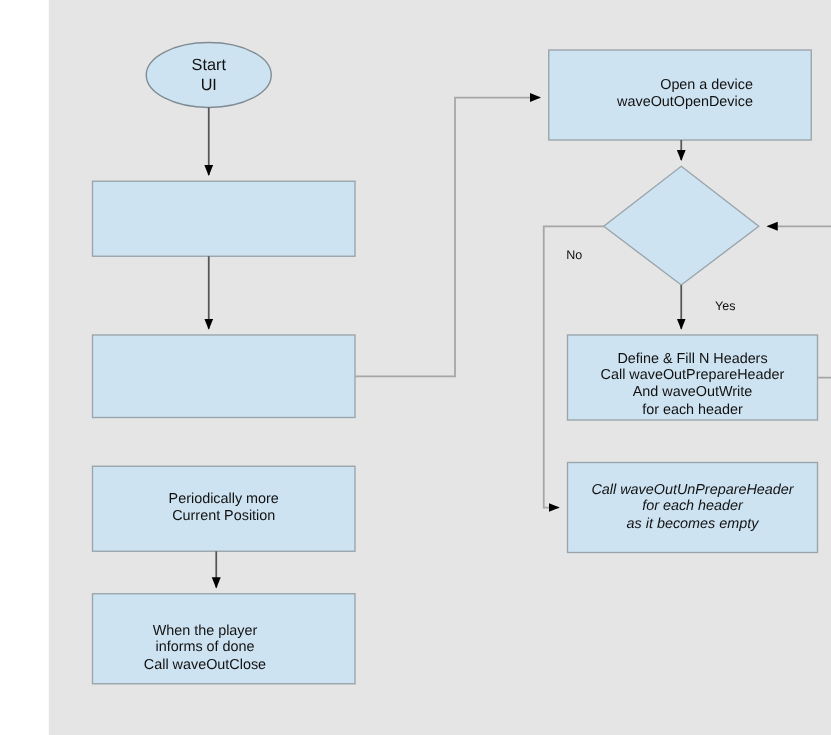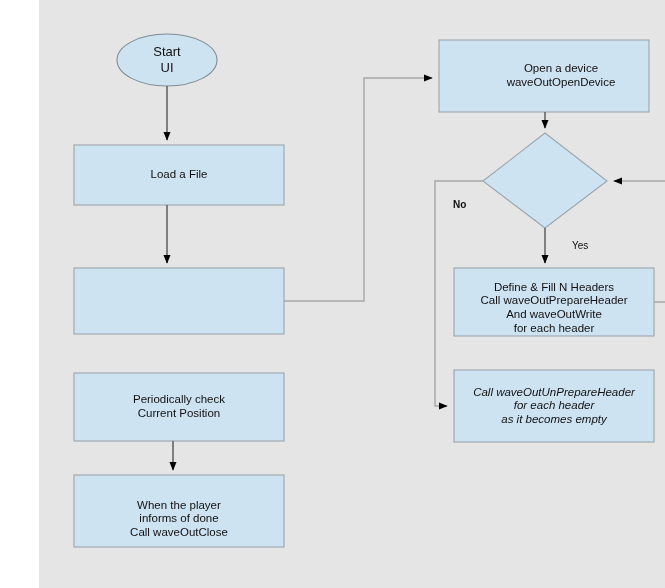--- a/index.html
+++ b/index.html
@@ -91,41 +91,40 @@
     <path d="M506,228 L506,263" fill="none" stroke="#555555" stroke-width="1.4" marker-end="url(#arrowBlack)"></path>
 
     <path d="M615,302 L631,302 L631,181 L575,181" fill="none" stroke="#a6a6a6" stroke-width="1.4" marker-end="url(#arrowBlack)"></path>
 
     <path d="M134,441 L134,470" fill="none" stroke="#555555" stroke-width="1.4" marker-end="url(#arrowBlack)"></path>
   </svg>
 
   <div class="node-label ellipse-label" style="left:78px; top:34px; width:100px; height:52px;">Start
 UI</div>
 
-  <div class="node-label box-label" style="left:35px; top:145px; width:210px; height:60px;">Load a File</div>
 
   <div class="node-label box-label" style="left:35px; top:268px; width:210px; height:66px;"></div>
 
-  <div class="node-label box-label" style="left:35px; top:373px; width:210px; height:68px;">Periodically check
+  <div class="node-label box-label" style="left:35px; top:373px; width:210px; height:68px;">Periodically more
 Current Position</div>
 
-  <div class="node-label box-label" style="left:35px; top:475px; width:210px; height:88px;border-radius:17px;">When the player
+  <div class="node-label box-label" style="left:20px; top:475px; width:210px; height:88px;border-radius:17px;">When the player
 informs of done
 Call waveOutClose</div>
 
-  <div class="node-label box-label" style="left:417px; top:40px; width:210px; height:72px;">Open a device
+  <div class="node-label box-label" style="left:404px; top:40px; width:210px; height:72px;text-align:right;">Open a device
 waveOutOpenDevice</div>
 
 
   <div class="node-label box-label" style="left:415px; top:268px; width:200px; height:80px;">Define &amp; Fill N Headers
 Call waveOutPrepareHeader
 And waveOutWrite
 for each header</div>
 
   <div class="node-label box-label" style="left:415px; top:370px; width:200px; height:72px;font-style:italic;">Call waveOutUnPrepareHeader
 for each header
 as it becomes empty</div>
 
-  <div class="edge-label" style="left:414px; top:199px;font-weight:bold;">No</div>
+  <div class="edge-label" style="left:414px; top:199px;">No</div>
 
   <div class="edge-label" style="left:533px; top:240px;">Yes</div>
 
 </div>
 
 </body></html>

